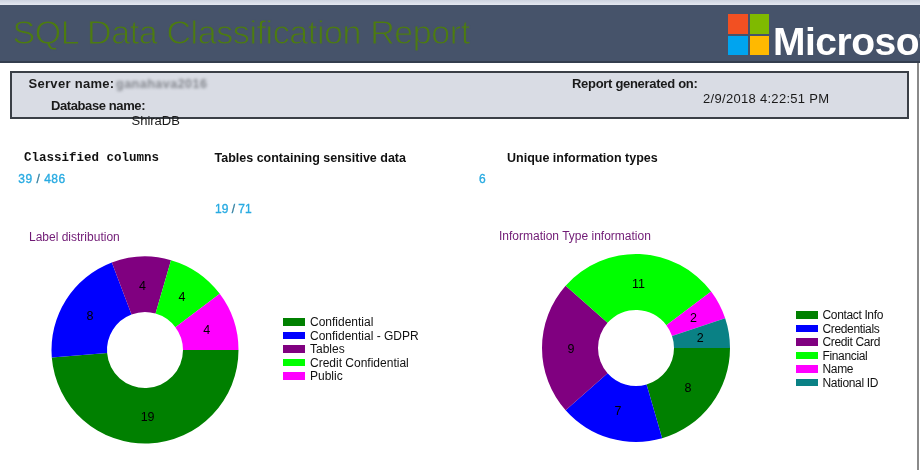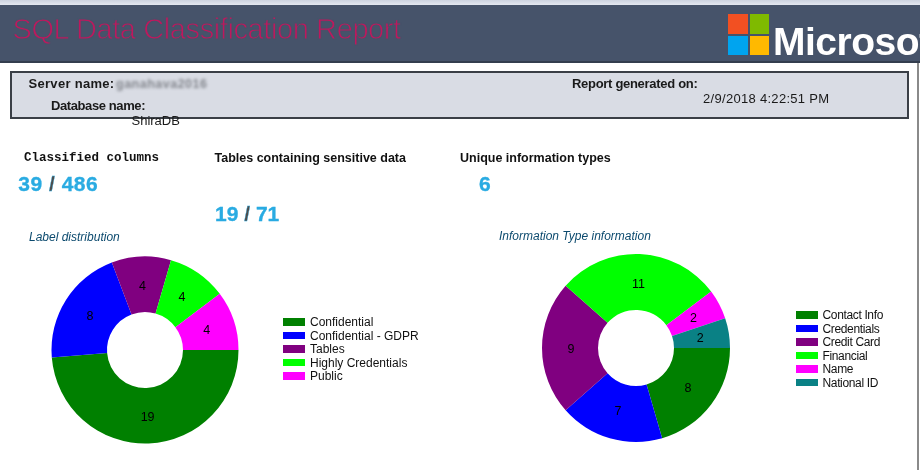--- a/index.html
+++ b/index.html
@@ -1,44 +1,44 @@
 <!DOCTYPE html>
 <html><head>
 <meta charset="utf-8">
 <style>
 html,body{margin:0;padding:0;background:#ffffff;}
 body{font-family:"Liberation Sans",sans-serif;width:920px;height:470px;position:relative;overflow:hidden;}
 .abs{position:absolute;}
 #topstrip{left:0;top:0;width:920px;height:5px;background:linear-gradient(#ccd2df,#e4e8f0);}
 #header{left:0;top:5px;width:920px;height:56px;background:#46536a;border-bottom:2px solid #333d4e;}
-#title{left:12.5px;top:13px;font-size:29px;color:#be185d;letter-spacing:-0.4px;-webkit-text-stroke:0.9px #46536a;}
+#title{left:12.5px;top:13px;font-size:34px;color:#4d7c0f;letter-spacing:-0.4px;-webkit-text-stroke:0.9px #46536a;}
 #mslogo{left:728px;top:14px;width:41px;height:41px;}
 .sq{position:absolute;width:19.5px;height:19.5px;}
 #ms1{left:0;top:0;background:#f25022;}
 #ms2{left:21.5px;top:0;background:#7fba00;}
 #ms3{left:0;top:21.5px;background:#00a4ef;}
 #ms4{left:21.5px;top:21.5px;background:#ffb900;}
 #mstext{left:773px;top:20px;font-size:39px;font-weight:bold;color:#ffffff;letter-spacing:-0.5px;}
 #infobox{left:10px;top:71px;width:895px;height:44px;background:#d9dce4;border:2px solid #3a3f46;}
 .infolbl{font-weight:bold;font-size:13px;color:#1a1a1a;letter-spacing:-0.3px;}
 .infoval{font-size:13px;font-weight:normal;color:#1a1a1a;letter-spacing:0;margin-top:15px;}
 #srv{left:28.5px;top:76px;letter-spacing:0.3px;}
 #srvblur{left:116px;top:77px;color:#84878e;filter:blur(1.7px);font-size:12.5px;font-weight:bold;width:92px;letter-spacing:0.5px;}
 #db{left:29px;top:98px;letter-spacing:-0.4px;padding-left:22px;}
 #rep{left:572px;top:76px;letter-spacing:-0.3px;}
 .stat-t{font-weight:bold;font-size:12.5px;color:#111;}
-.stat-v{font-size:21px;color:#29abe2;font-weight:bold;-webkit-text-stroke:0.35px #29abe2;}
+.stat-v{font-size:12px;color:#29abe2;-webkit-text-stroke:0.35px #29abe2;}
 .stat-v .sl{color:#4d4d4d;}
 #st1{left:24px;top:150.5px;font-family:Liberation Mono, monospace;}
 #sv1{left:18.3px;top:172.3px;letter-spacing:0.5px;}
 #st2{left:214.5px;top:150.5px;}
 #sv2{left:215px;top:172.3px;margin-top:30px;}
-#st3{left:460px;top:150.5px;}
+#st3{left:507px;top:150.5px;}
 #sv3{left:479px;top:172.3px;}
-.ctitle{font-size:12px;color:#0c4a6e;font-style:italic;}
+.ctitle{font-size:12px;color:#701a75;}
 #ct1{left:29px;top:230px;}
 #ct2{left:499px;top:228.5px;}
 #rightline{left:917px;top:61px;width:2px;height:409px;background:#8a8a8a;}
 .leg{position:absolute;}
 .legrow{height:13.57px;position:relative;}
 .legsw{position:absolute;left:0;top:1px;width:21.5px;height:7.5px;}
 .legtx{position:absolute;left:27px;top:-2px;font-size:12px;color:#111;white-space:nowrap;}
 .leg2 .legtx{left:26.5px;letter-spacing:-0.35px;}
 svg text{font-family:"Liberation Sans",sans-serif;font-size:12.5px;fill:#000;}
 </style>
@@ -106,21 +106,21 @@
   <div class="legrow">
       <div class="legsw" style="background:#0000ff"></div>
       <div class="legtx">Confidential - GDPR</div>
     </div>
   <div class="legrow">
       <div class="legsw" style="background:#800080"></div>
       <div class="legtx">Tables</div>
     </div>
   <div class="legrow">
       <div class="legsw" style="background:#00ff00"></div>
-      <div class="legtx">Highly Credentials</div>
+      <div class="legtx">Credit Confidential</div>
     </div>
   <div class="legrow">
       <div class="legsw" style="background:#ff00ff"></div>
       <div class="legtx">Public</div>
     </div>
 </div>
 <div class="leg leg2" style="left:796px;top:310px;">
   <div class="legrow">
       <div class="legsw" style="background:#008000"></div>
       <div class="legtx">Contact Info</div>

